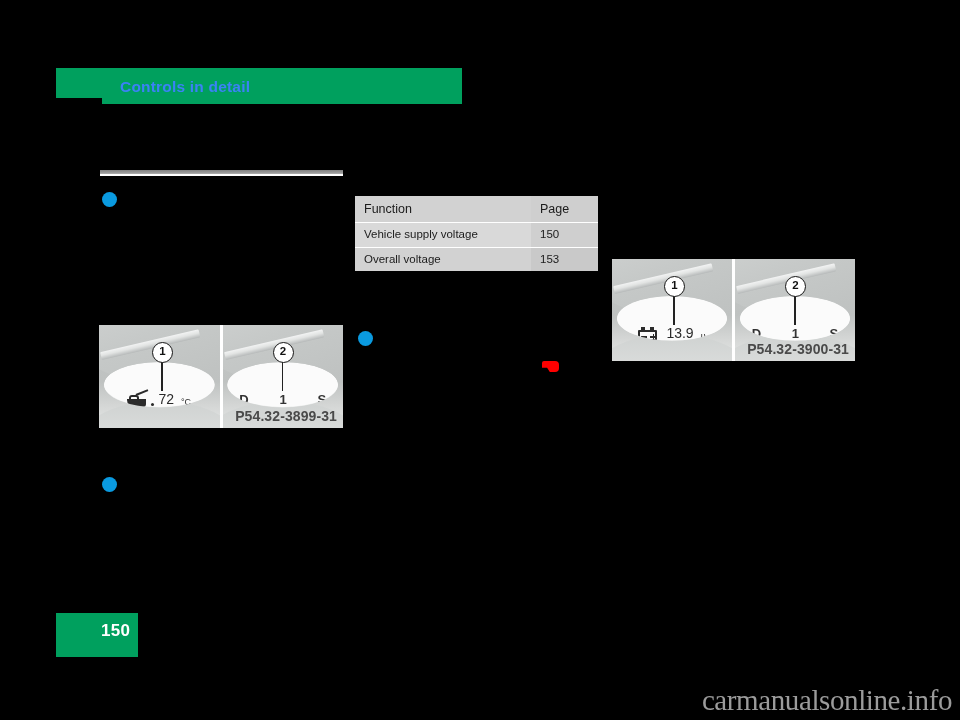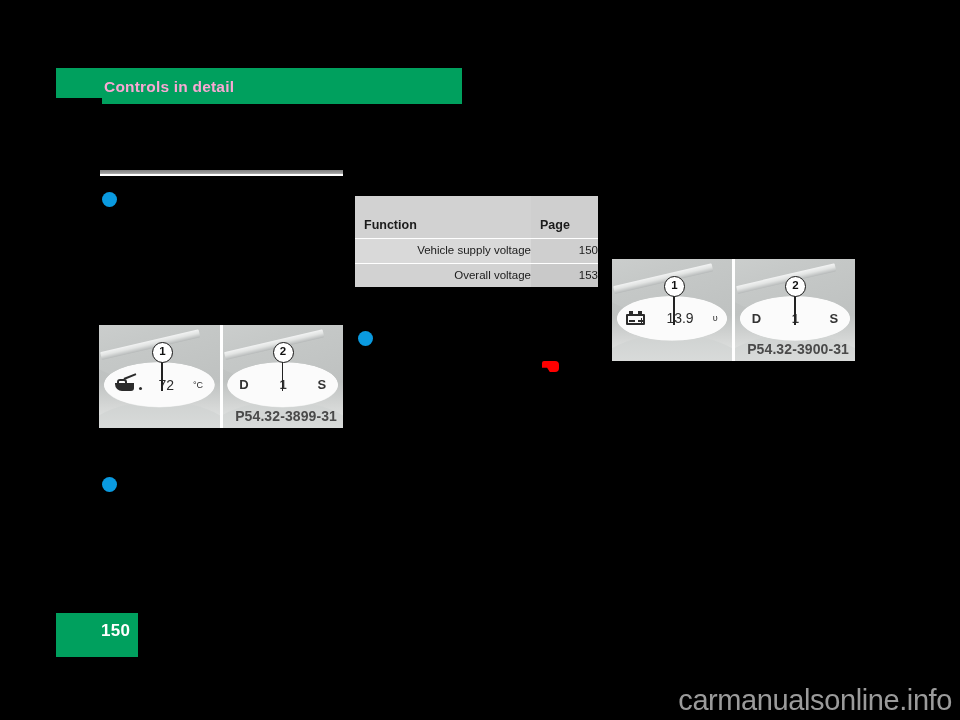--- a/index.html
+++ b/index.html
@@ -35,25 +35,25 @@
   .chapter-header-notch {
     position: absolute;
     left: 0px;
     top: 30px;
     width: 46px;
     height: 6px;
     background: #000000;
   }
   .chapter-title {
     position: absolute;
-    left: 104px;
+    left: 120px;
     top: 78px;
     font-size: 15.5px;
     font-weight: bold;
-    color: #f9a8d4;
+    color: #3b82f6;
     letter-spacing: 0.2px;
     white-space: nowrap;
   }
 
   
   .section-rule {
     position: absolute;
     left: 100px;
     top: 170px;
     width: 243px;
@@ -97,33 +97,33 @@
   }
   .func-table th,
   .func-table td {
     text-align: left;
     padding: 5px 0 5px 9px;
     font-weight: normal;
     line-height: 1.15;
     vertical-align: middle;
   }
   .func-table thead th {
-    font-weight: bold;
+    font-weight: normal;
     font-size: 12.5px;
     background: #d2d2d2;
-    padding-top: 22px;
+    padding-top: 6px;
     padding-bottom: 6px;
   }
   .func-table thead th.col-page { background: #cfcfcf; }
   .func-table tbody tr td { background: #d9d9d9; }
   .func-table tbody tr:nth-child(even) td { background: #d2d2d2; }
   .func-table tbody td.col-page { background: #cfcfcf !important; }
   .func-table tbody tr:nth-child(even) td.col-page { background: #c9c9c9 !important; }
   .func-table .col-page { width: 58px; }
-  .func-table tbody tr td { border-top: 1px solid #ffffff; text-align: right; }
+  .func-table tbody tr td { border-top: 1px solid #ffffff; }
 
   
   .figure {
     position: absolute;
     background: #c7c9c8;
     display: flex;
     overflow: hidden;
   }
   .figure.fig-left {
     left: 99px;
@@ -174,23 +174,23 @@
     height: 44%;
     background: #fbfbfb;
     border-radius: 50% / 50%;
     clip-path: ellipse(50% 50% at 50% 50%);
     box-shadow: 0 1px 0 #e8eae9;
   }
   .lens-inner {
     position: absolute;
     inset: 0;
     display: flex;
-    align-items: center;
+    align-items: flex-end;
     justify-content: center;
-    gap: 19px;
+    gap: 7px;
     font-size: 14px;
     color: #2a2a2a;
     font-weight: 500;
   }
   .lens-inner.spread {
     justify-content: space-between;
     padding: 0 12px;
     box-sizing: border-box;
     font-size: 13px;
     font-weight: bold;
@@ -334,20 +334,21 @@
 
   
   .watermark {
     position: absolute;
     right: 8px;
     bottom: 3px;
     font-size: 29px;
     color: #9b9b9b;
     letter-spacing: -0.4px;
     white-space: nowrap;
+    font-family: Liberation Serif, serif;
   }
 </style>
 </head>
 <body>
 
 <div class="page">
 
   <div class="chapter-header">
     <div class="chapter-header-notch"></div>
   </div>

